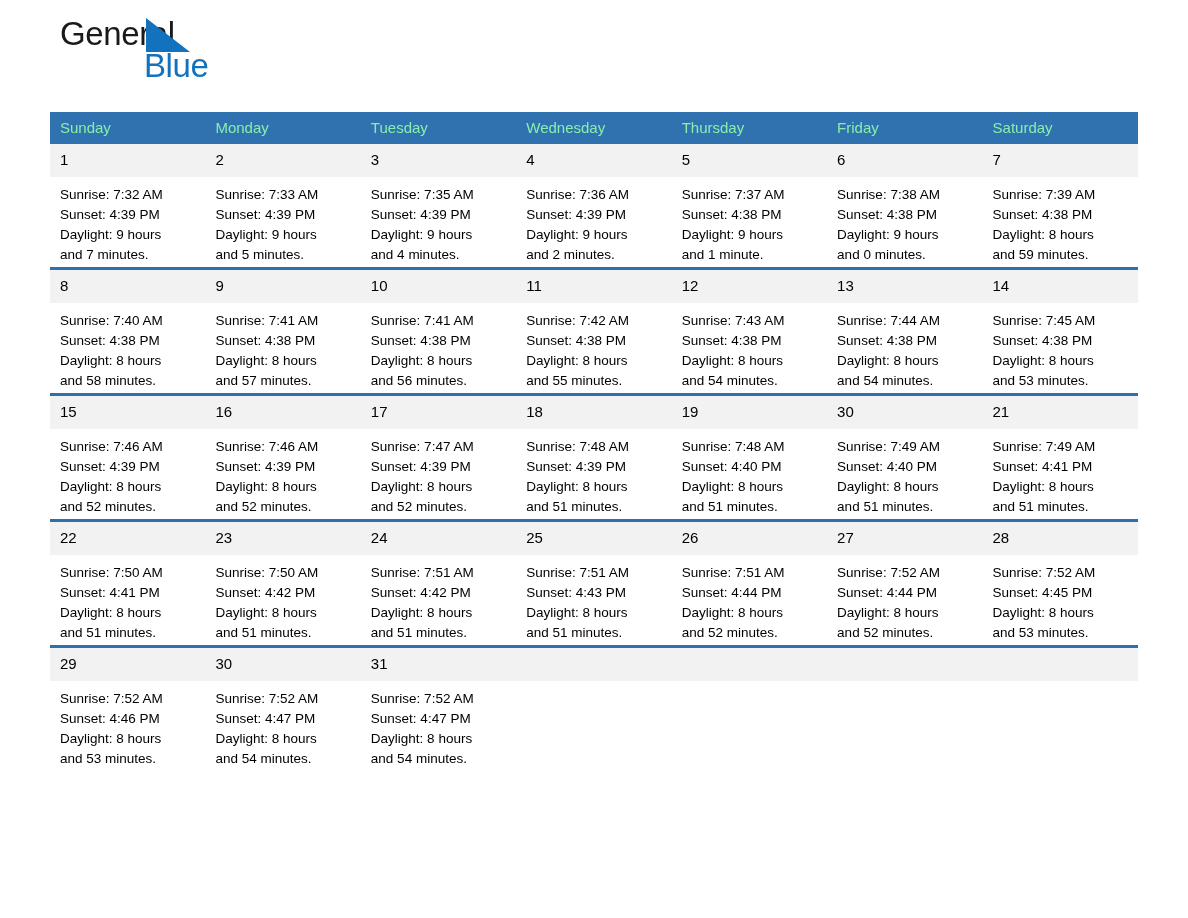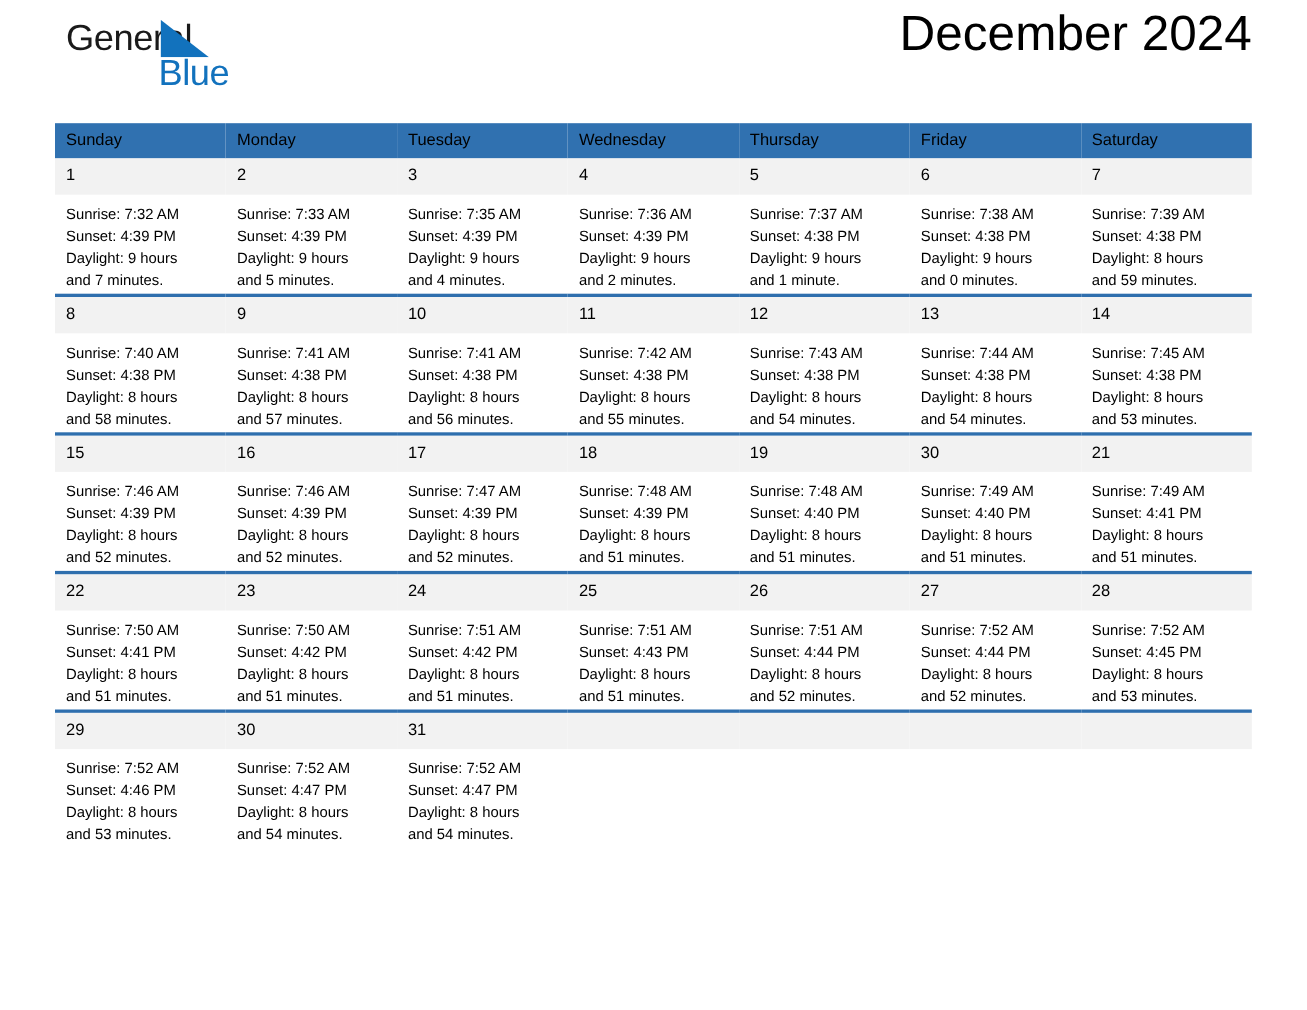--- a/index.html
+++ b/index.html
@@ -91,21 +91,21 @@
 
   
   .calendar {
     width: 1088px;
     border-collapse: collapse;
     table-layout: fixed;
   }
 
   .weekday-row th {
     background: #3071b0;
-    color: #000000;
+    color: #86efac;
     font-size: 15px;
     font-weight: normal;
     text-align: left;
     padding: 7px 0 8px 10px;
     border: none;
     vertical-align: middle;
   }
 
   .week-row td {
     vertical-align: top;
@@ -149,21 +149,20 @@
 
     <div class="brand">
       <span class="brand-line1">General</span>
       <svg class="brand-triangle" viewBox="0 0 44 34">
         <polygon points="0,0 0,34 44,34" fill="#1272bd"></polygon>
       </svg>
       <span class="brand-line2">Blue</span>
     </div>
 
     <div class="titles">
-      <h1 class="month-title">December 2024</h1>
     </div>
 
   </div>
 
   <table class="calendar">
     <thead>
       <tr class="weekday-row">
         <th>Sunday</th>
         <th>Monday</th>
         <th>Tuesday</th>

